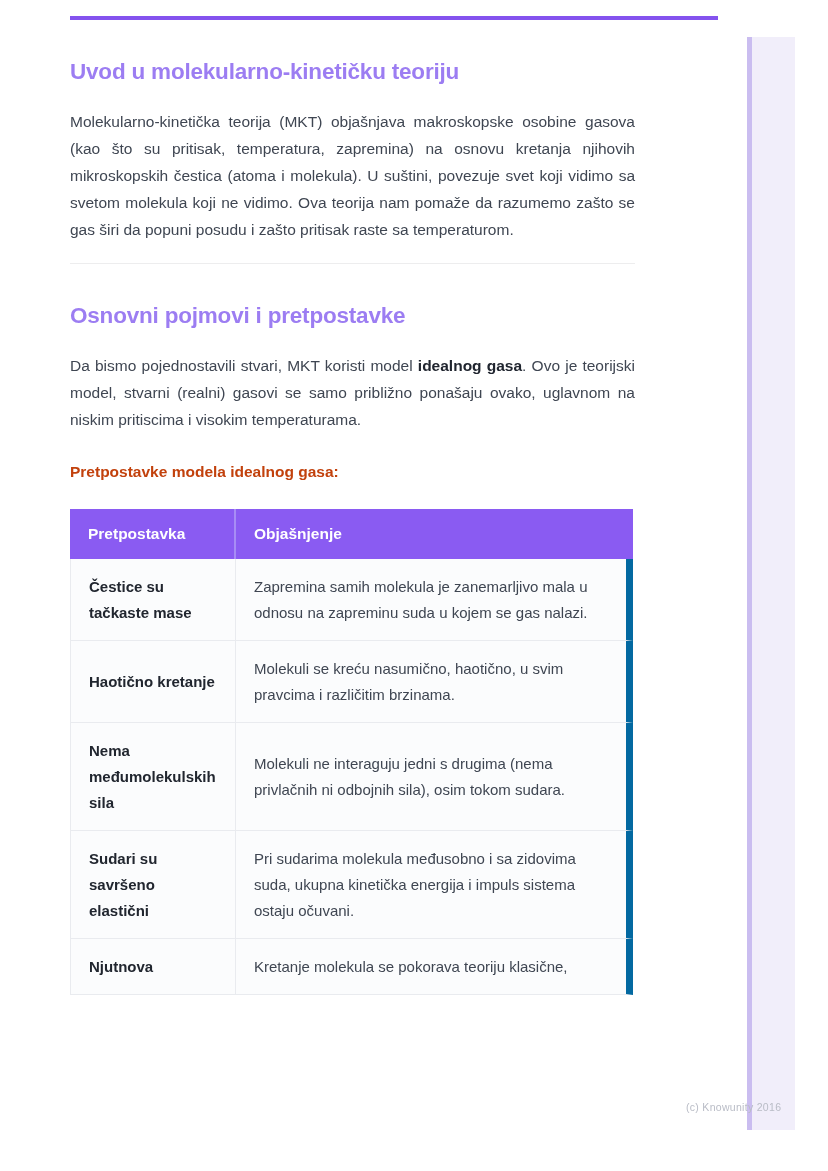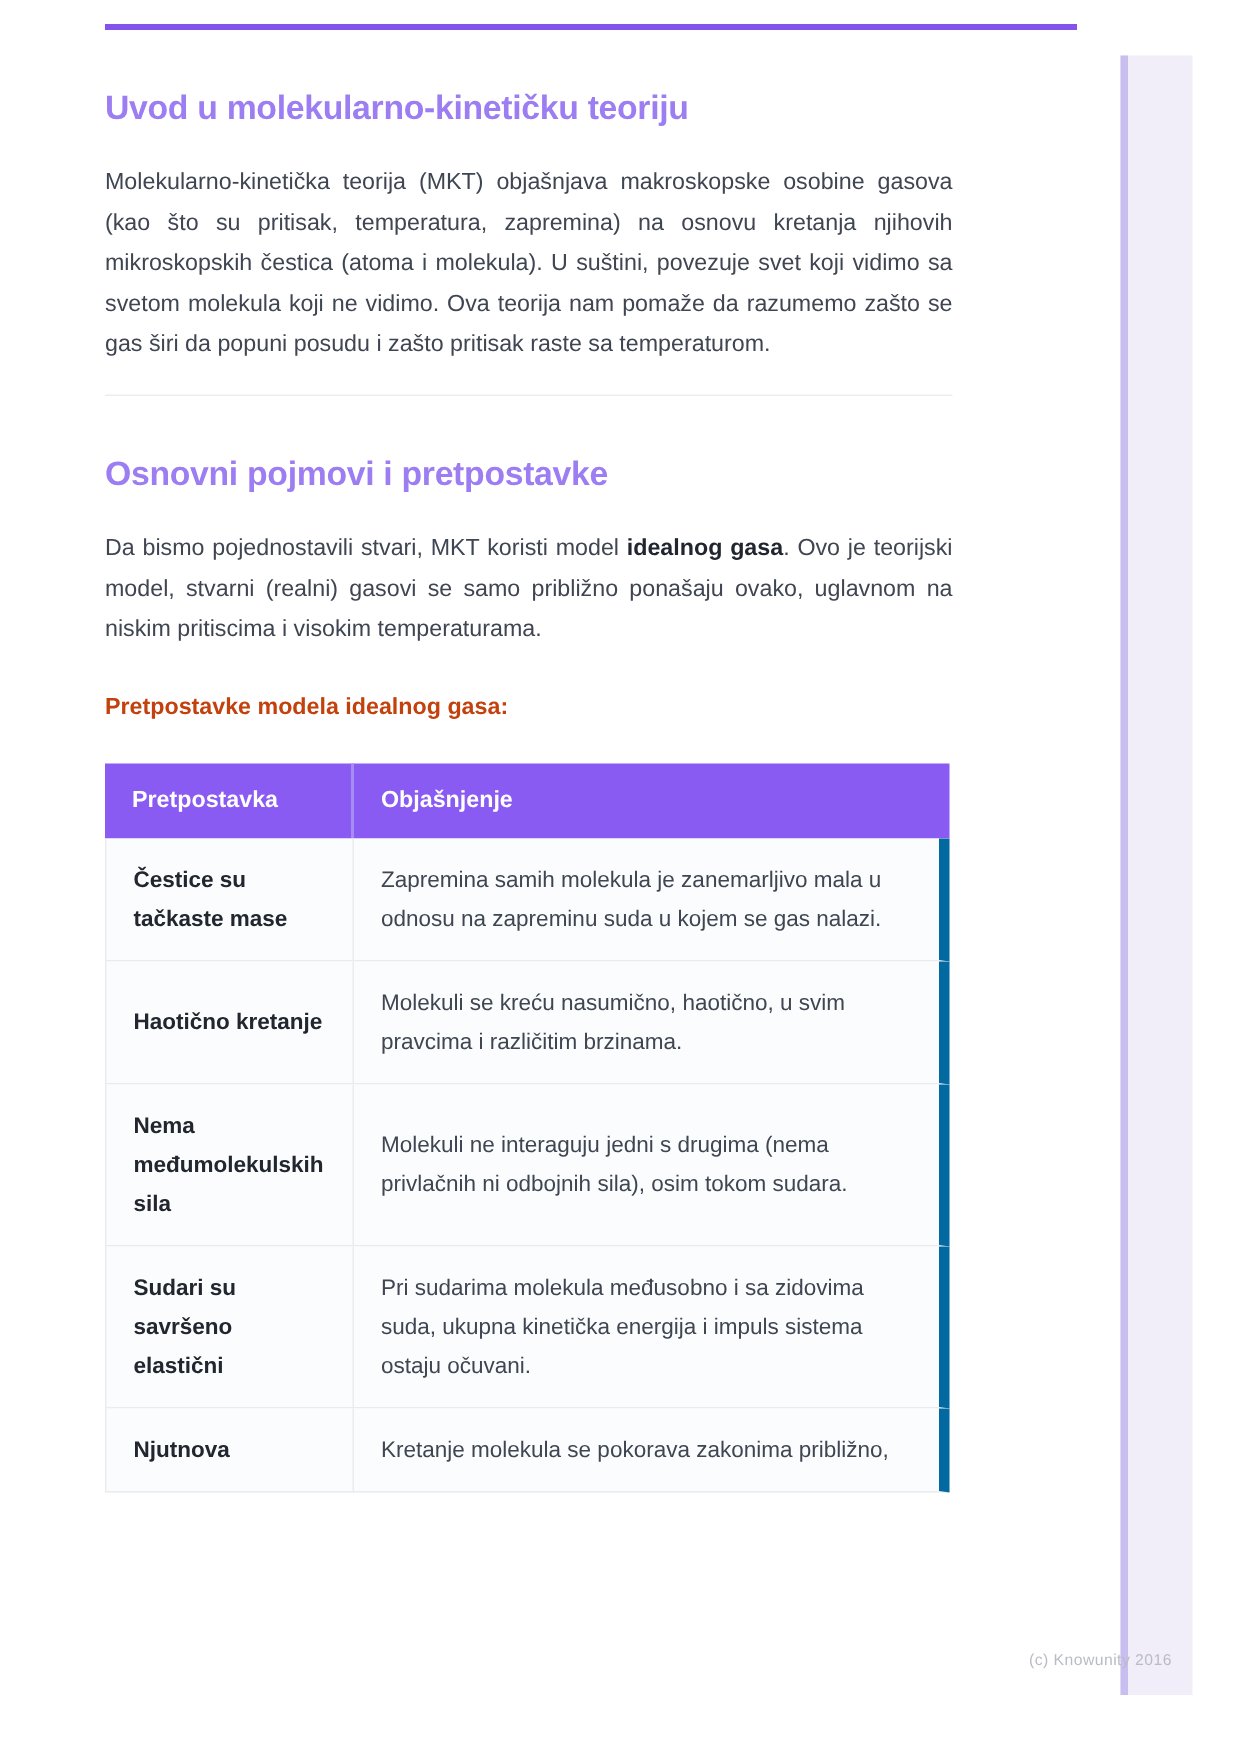--- a/index.html
+++ b/index.html
@@ -160,20 +160,20 @@
       <tr>
         <td class="cell-term">Nema međumolekulskih sila</td>
         <td class="cell-desc">Molekuli ne interaguju jedni s drugima (nema privlačnih ni odbojnih sila), osim tokom sudara.</td>
       </tr>
       <tr>
         <td class="cell-term">Sudari su savršeno elastični</td>
         <td class="cell-desc">Pri sudarima molekula međusobno i sa zidovima suda, ukupna kinetička energija i impuls sistema ostaju očuvani.</td>
       </tr>
       <tr>
         <td class="cell-term">Njutnova</td>
-        <td class="cell-desc">Kretanje molekula se pokorava zakonima približno,</td>
+        <td class="cell-desc">Kretanje molekula se pokorava teoriju klasične,</td>
       </tr>
     </tbody>
   </table>
 
 </div>
 
 <div class="footer">(c) Knowunity 2016</div>
 
 </body></html>

